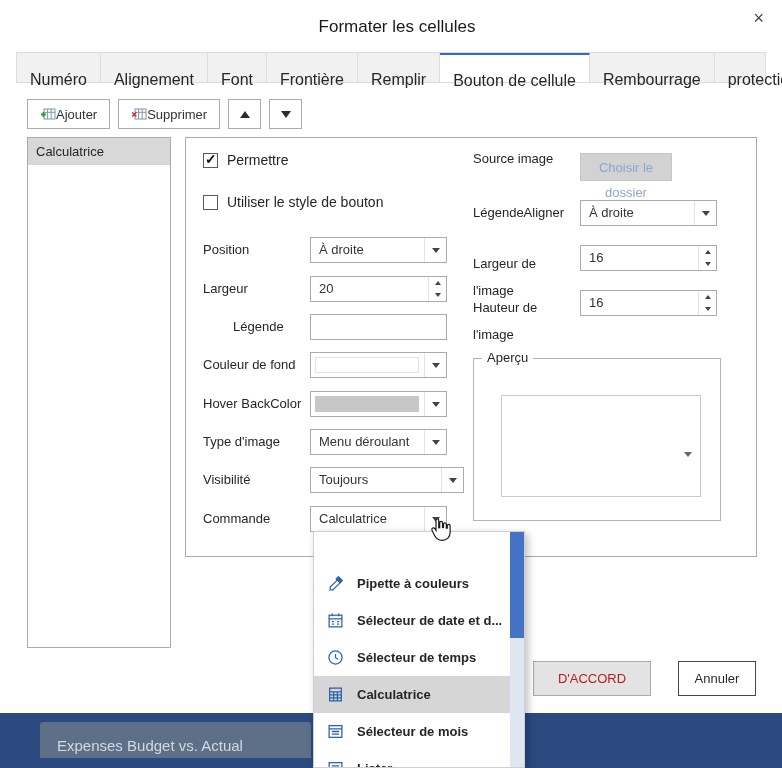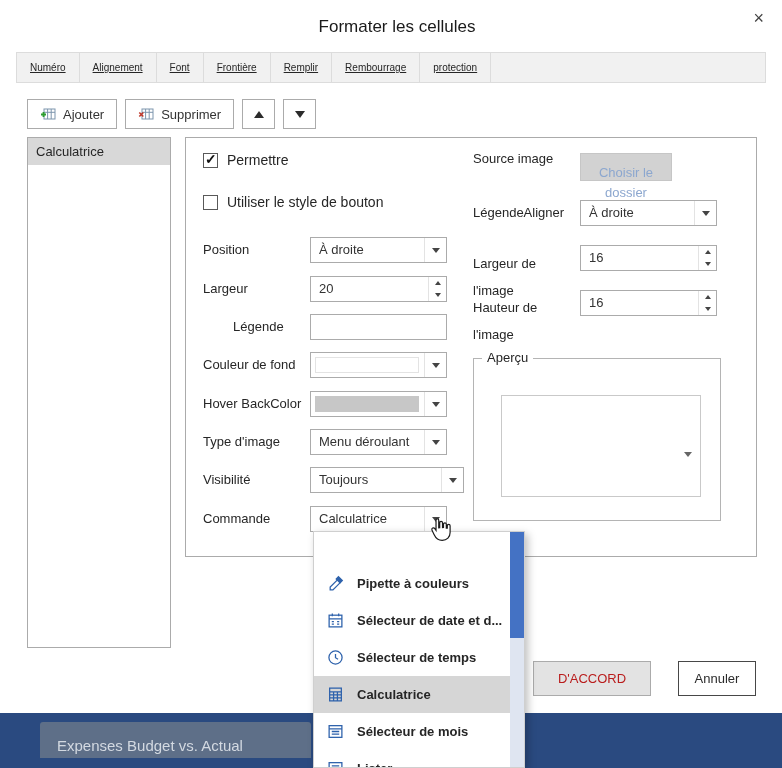--- a/index.html
+++ b/index.html
@@ -12,26 +12,26 @@
   .sheet-panel { position:absolute; left:40px; top:9px; width:271px; height:36px; background:#5e6f88; border-radius:3px 3px 0 0; }
   .sheet-panel span { position:absolute; left:17px; top:15px; font-size:15px; color:#d3d9e1; }
 
   
   .dialog { position:absolute; left:0; top:0; width:782px; height:713px; background:#fff; }
   .title { position:absolute; top:11px; left:6px; width:100%; text-align:center; font-size:17px; color:#1a1a1a;margin-top:6px; }
   .close { position:absolute; right:18px; top:9px; font-size:18px; color:#444; cursor:pointer; line-height:18px; }
 
   
   .tabbar { position:absolute; left:16px; top:52px; width:750px; height:31px; display:flex; background:#f1f1f1; border:1px solid #dcdcdc; }
-  .tab { padding:0 13px; line-height:29px; font-size:10px; color:#262626; border-right:1px solid #dcdcdc; white-space:nowrap;text-decoration:underline; }
+  .tab { padding:12px 13px; line-height:29px; font-size:16px; color:#262626; border-right:1px solid #dcdcdc; white-space:nowrap; }
   .tab.active { background:#fff; border-top:2px solid #2a6fc2; line-height:27px; }
 
   
   .toolbar { position:absolute; left:27px; top:99px; display:flex; gap:8px; }
-  .tbtn { height:30px; background:#fff; border:1px solid #ababab; display:flex; align-items:center; padding:0 12px; font-size:13px; color:#333; gap:7px; cursor:pointer; }
+  .tbtn { height:30px; background:#fff; border:1px solid #ababab; display:flex; align-items:center; padding:0 12px; font-size:13px; color:#333; gap:0; cursor:pointer; }
   .tbtn.square { width:33px; justify-content:center; padding:0; }
 
   
   .tri-up { display:inline-block; width:0; height:0; border-left:5px solid transparent; border-right:5px solid transparent; border-bottom:7px solid #2b2b2b; }
   .tri-down { display:inline-block; width:0; height:0; border-left:5px solid transparent; border-right:5px solid transparent; border-top:7px solid #2b2b2b; }
   .tri-down.sm { border-left-width:4px; border-right-width:4px; border-top-width:5px; border-top-color:#444; }
   .tri-up.xs { border-left-width:3px; border-right-width:3px; border-bottom-width:4px; border-bottom-color:#444; }
   .tri-down.xs { border-left-width:3px; border-right-width:3px; border-top-width:4px; border-top-color:#444; }
 
   
@@ -50,21 +50,21 @@
   .spins span { flex:1; display:flex; align-items:center; justify-content:center; }
   .swatch { position:absolute; left:4px; top:4px; right:27px; bottom:4px; }
 
   
   .checkrow { position:absolute; display:flex; align-items:center; gap:9px; }
   .cb { width:15px; height:15px; border:1px solid #595959; background:#fff; position:relative; flex:0 0 15px; }
   .cb.checked::after { content:"✓"; position:absolute; left:1px; top:-3px; font-size:14px; font-weight:bold; color:#111; }
   .checkrow .lbl { font-size:14px; }
 
   
-  .choose-btn { position:absolute; left:394px; top:15px; width:92px; height:28px; background:#d2d2d2; border:1px solid #c6c6c6; display:flex; align-items:flex-end; justify-content:center; font-size:13px; color:#8ca7cf; cursor:pointer; }
+  .choose-btn { position:absolute; left:394px; top:15px; width:92px; height:28px; background:#d2d2d2; border:1px solid #c6c6c6; display:flex; align-items:center; justify-content:center; font-size:13px; color:#8ca7cf; cursor:pointer; }
   .choose-overflow { position:absolute; left:394px; top:47px; width:92px; text-align:center; font-size:13px; color:#8ca7cf; }
 
   
   .groupbox { position:absolute; left:287px; top:220px; width:248px; height:163px; border:1px solid #b4b4b4; }
   .groupbox .legend { position:absolute; top:-9px; left:8px; background:#fff; padding:0 5px; font-size:13px; color:#262626; }
   .preview { position:absolute; left:27px; top:36px; width:200px; height:102px; border:1px solid #c9c9c9; background:#fff; }
   .preview .parrow { position:absolute; right:8px; top:47px; }
 
   
   .btn-ok { position:absolute; left:533px; top:661px; width:118px; height:35px; background:#e3e3e3; border:1px solid #ababab; font-size:13px; color:#b91c1c; text-align:center; line-height:33px; cursor:pointer; }
@@ -99,20 +99,21 @@
   <div class="dialog">
     <div class="title">Formater les cellules</div>
     <div class="close">×</div>
 
     <div class="tabbar">
       <div class="tab">Numéro</div>
       <div class="tab">Alignement</div>
       <div class="tab">Font</div>
       <div class="tab">Frontière</div>
       <div class="tab">Remplir</div>
+      <div class="tab active">Bouton de cellule</div>
       <div class="tab">Rembourrage</div>
       <div class="tab">protection</div>
     </div>
 
     <div class="toolbar">
       <div class="tbtn">
         <svg class="ic16" viewBox="0 0 16 16">
           <rect x="4" y="3" width="11" height="10" fill="#fff" stroke="#7d95ad"></rect>
           <path d="M4 6.3h11M7.6 3v10M11.2 3v10" fill="none" stroke="#7d95ad"></path>
           <path d="M3.5 6v5M1 8.5h5" stroke="#2e9e2e" stroke-width="1.8" fill="none"></path>

